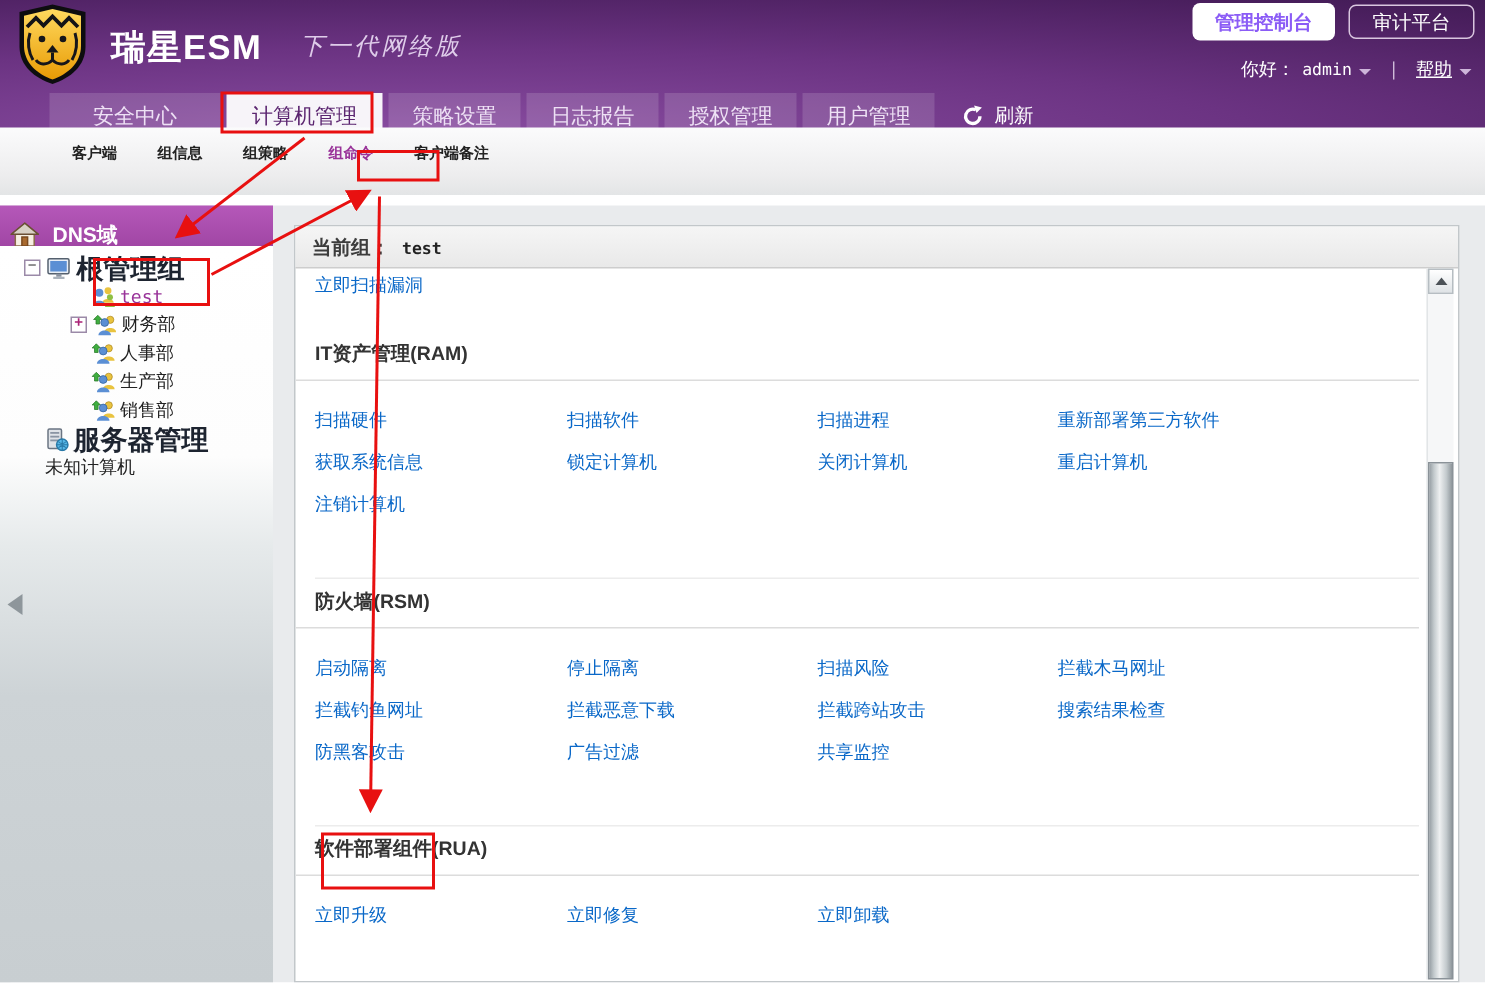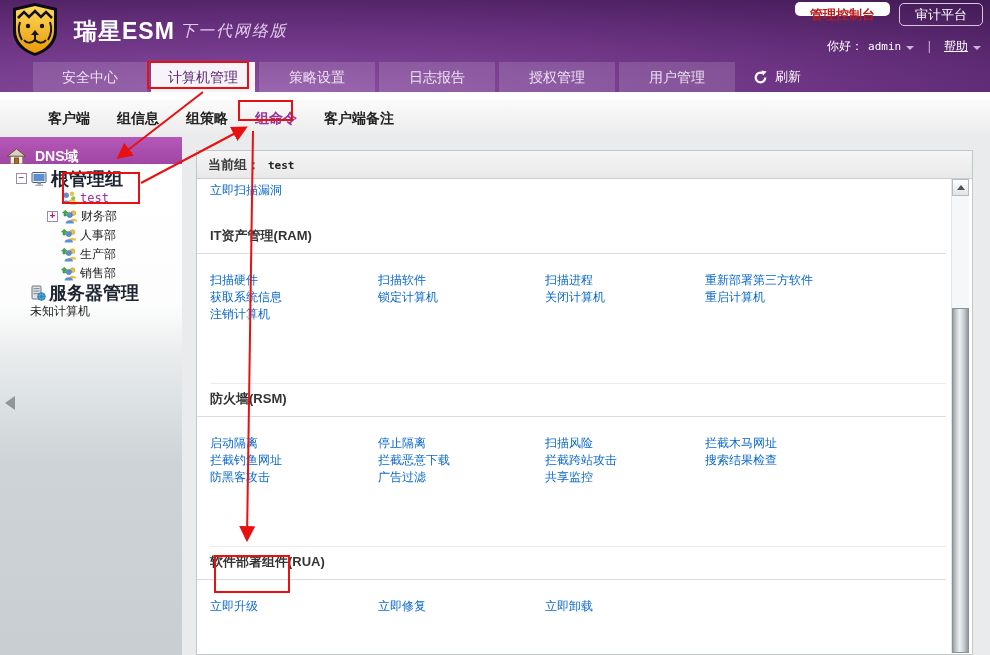--- a/index.html
+++ b/index.html
@@ -3,44 +3,44 @@
 <meta charset="utf-8">
 <style>
   html,body{margin:0;padding:0}
   body{width:990px;height:655px;position:relative;overflow:hidden;background:#fff;
        font-family:"Liberation Sans",sans-serif;-webkit-font-smoothing:antialiased}
   
   .header{position:absolute;left:0;top:0;width:990px;height:92px;
     background:radial-gradient(150% 170% at 28% 100%, #8a4da2 0%, #6b3382 38%, #4a1f5e 68%, #27123a 100%)}
   .logo{position:absolute;left:8px;top:2px;width:54px;height:55px}
   .product{position:absolute;left:74px;top:16px;font-size:23px;font-weight:bold;color:#fff;letter-spacing:1px}
-  .subtitle{position:absolute;left:180px;top:21px;font-size:16px;font-style:italic;color:#dfccea;letter-spacing:2px}
+  .subtitle{position:absolute;left:200px;top:21px;font-size:16px;font-style:italic;color:#dfccea;letter-spacing:2px}
   .hdr-btns{position:absolute;top:2px;right:7px;display:flex;gap:9px;align-items:flex-start}
-  .btn-console{background:#fff;color:#b91c1c;font-weight:bold;font-size:13px;height:14px;line-height:18px;
+  .btn-console{background:#fff;color:#8b5cf6;font-weight:bold;font-size:13px;height:25px;line-height:18px;
     padding:4px 15px;border-radius:5px;box-sizing:border-box;cursor:pointer}
   .btn-audit{border:1px solid #d9c6df;color:#fff;font-size:13px;height:23px;line-height:16px;margin-top:1px;
     padding:3px 15px;border-radius:5px;box-sizing:border-box;cursor:pointer}
   .greet{position:absolute;top:38px;right:9px;display:flex;align-items:center;color:#fff;font-size:12px;gap:5px}
   .greet .uname{font-family:"DejaVu Sans Mono",monospace;font-size:11px}
   .greet .help{text-decoration:underline;cursor:pointer}
   .chev{width:0;height:0;border-left:4px solid transparent;border-right:4px solid transparent;
     border-top:4px solid #cdb5da;display:inline-block;margin-top:3px}
   .pipe{color:#e6d8ee;margin:0 4px}
   
   .tabbar{position:absolute;left:0;top:62px;width:990px;height:30px;display:flex}
   .tab{height:30px;line-height:30px;text-align:center;font-size:14px;color:#eee1f5;
-    background:rgba(255,255,255,0.14);width:116px;margin-right:4px;cursor:pointer;flex:none}
+    background:rgba(255,255,255,0.14);width:88px;margin-right:4px;cursor:pointer;flex:none}
   .tab:nth-child(1){margin-left:33px;width:114px}
   .tab:nth-child(2){width:104px}
   .tab.active{background:#f7f4f9;color:#5b2570;font-weight:normal}
   .refresh{display:flex;align-items:center;color:#fff;font-size:13px;margin-left:14px;gap:4px;cursor:pointer}
   
-  .subnav{position:absolute;left:0;top:100px;width:990px;height:45px;box-sizing:border-box;
+  .subnav{position:absolute;left:0;top:85px;width:990px;height:45px;box-sizing:border-box;
     background:linear-gradient(#fbfbfc,#ededee 70%,#e3e5e6);display:flex;gap:27px;
-    padding:10px 0 0 48px;font-size:14px;font-weight:bold;color:#222}
+    padding:10px 0 0 48px;font-size:10px;font-weight:bold;color:#222}
   .subnav-item{height:18px;cursor:pointer}
   .subnav-item.active{color:#993399}
   
   .content-area{position:absolute;left:0;top:137px;width:990px;height:518px;background:#e9ebed}
   .leftstrip{position:absolute;left:0;top:137px;width:7px;height:518px;
     background:linear-gradient(180deg,#f7f8f8,#e7e9ea)}
   .side-header{position:absolute;left:0;top:137px;width:182px;height:39px;box-sizing:border-box;
     background:linear-gradient(#b558b9,#983e9c);color:#fff;font-weight:bold;font-size:14px;
     display:flex;align-items:center;gap:6px;padding-left:7px}
   .tree-panel{position:absolute;left:0;top:164px;width:182px;height:491px;box-sizing:border-box;padding-top:5px;
@@ -60,26 +60,26 @@
     border:1px solid #c2c7ca;box-sizing:border-box}
   .panel-header{height:27px;background:linear-gradient(#f5f5f5,#e9e9e9);border-bottom:1px solid #cdcdcd;
     display:flex;align-items:center;padding-left:11px}
   .pg-label{font-size:13px;font-weight:bold;color:#3c3c3c}
   .pg-value{font-family:"DejaVu Sans Mono",monospace;font-size:11px;font-weight:bold;color:#222;
     margin-left:8px;margin-top:2px}
   .panel-content{position:absolute;top:28px;left:0;right:26px;bottom:0;padding-left:13px;
     overflow:hidden;font-size:12px}
   .top-link{margin-top:3px}
   a.cmd{color:#0a68c8;text-decoration:none;cursor:pointer}
-  .section{margin-top:60px}
+  .section{margin-top:40px}
   .section.first{margin-top:28px}
   .section:not(.first){border-top:1px solid #ececec;padding-top:6px}
   .section h3{margin:0;font-size:13px;color:#333;font-weight:bold}
   .sep{height:1px;background:#dcdcdc;margin:8px -40px 0 -13px}
-  .links{margin-top:18px;display:grid;grid-template-columns:168px 167px 160px auto;row-gap:0}
+  .links{margin-top:18px;display:grid;grid-template-columns:168px 167px 160px auto;row-gap:11px}
   
   .scrollbar{position:absolute;top:28px;right:3px;width:17px;bottom:1px;background:#f6f7f8;
     border-left:1px solid #e2e5e7}
   .scroll-btn{height:17px;background:linear-gradient(#ffffff,#dfe3e6);border:1px solid #b6bdc2;
     box-sizing:border-box;display:flex;align-items:center;justify-content:center;cursor:pointer}
   .tri-up{width:0;height:0;border-left:4px solid transparent;border-right:4px solid transparent;
     border-bottom:5px solid #4c5257}
   .scroll-thumb{position:absolute;top:129px;left:0;width:17px;bottom:0;box-sizing:border-box;cursor:pointer;
     background:linear-gradient(90deg,#98a0a5,#c3cacd 20%,#eef0f1 45%,#c3cacd 75%,#8f979c);
     border:1px solid #8a9298}

